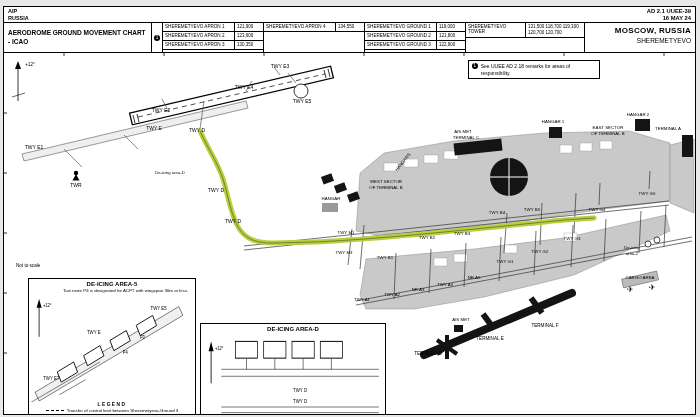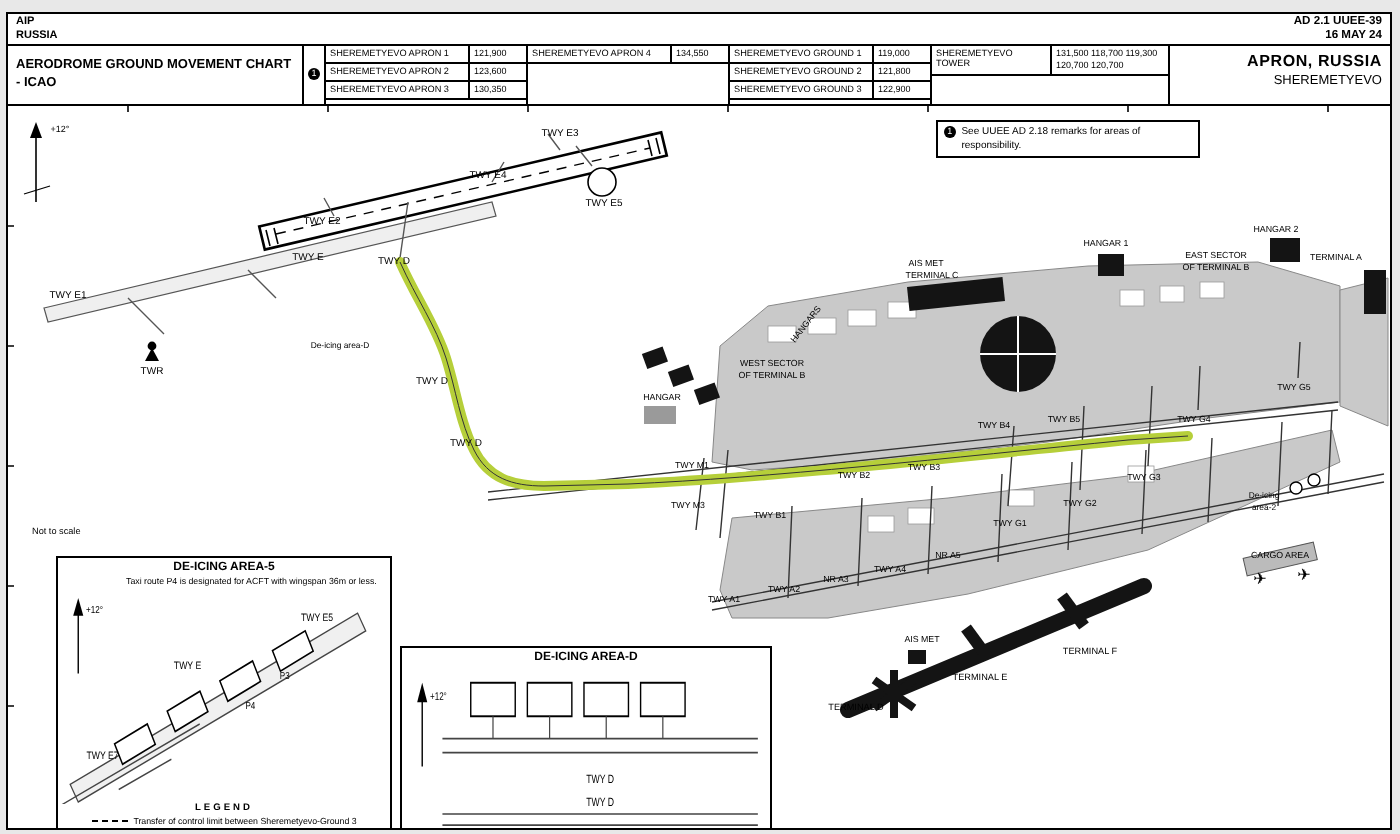--- a/index.html
+++ b/index.html
@@ -133,21 +133,21 @@
               <span class="freq-station">SHEREMETYEVO TOWER</span>
               <span class="freq-values">
                 <div>131,500  118,700  119,300</div>
                 <div>120,700  120,700</div>
               </span>
             </div>
           </div>
         </div>
     </div>
     <div class="city-block">
-      <div class="city">APRON, RUSSIA</div>
+      <div class="city">MOSCOW, RUSSIA</div>
       <div class="airport">SHEREMETYEVO</div>
     </div>
   </div>
 
   <div class="chart">
 
     <svg class="mainmap" viewBox="0 0 691 361" preserveAspectRatio="none">
 
       <g stroke="#000" stroke-width="0.8">
         <path d="M60,0 v3 M160,0 v3 M260,0 v3 M360,0 v3 M460,0 v3 M560,0 v3 M660,0 v3

